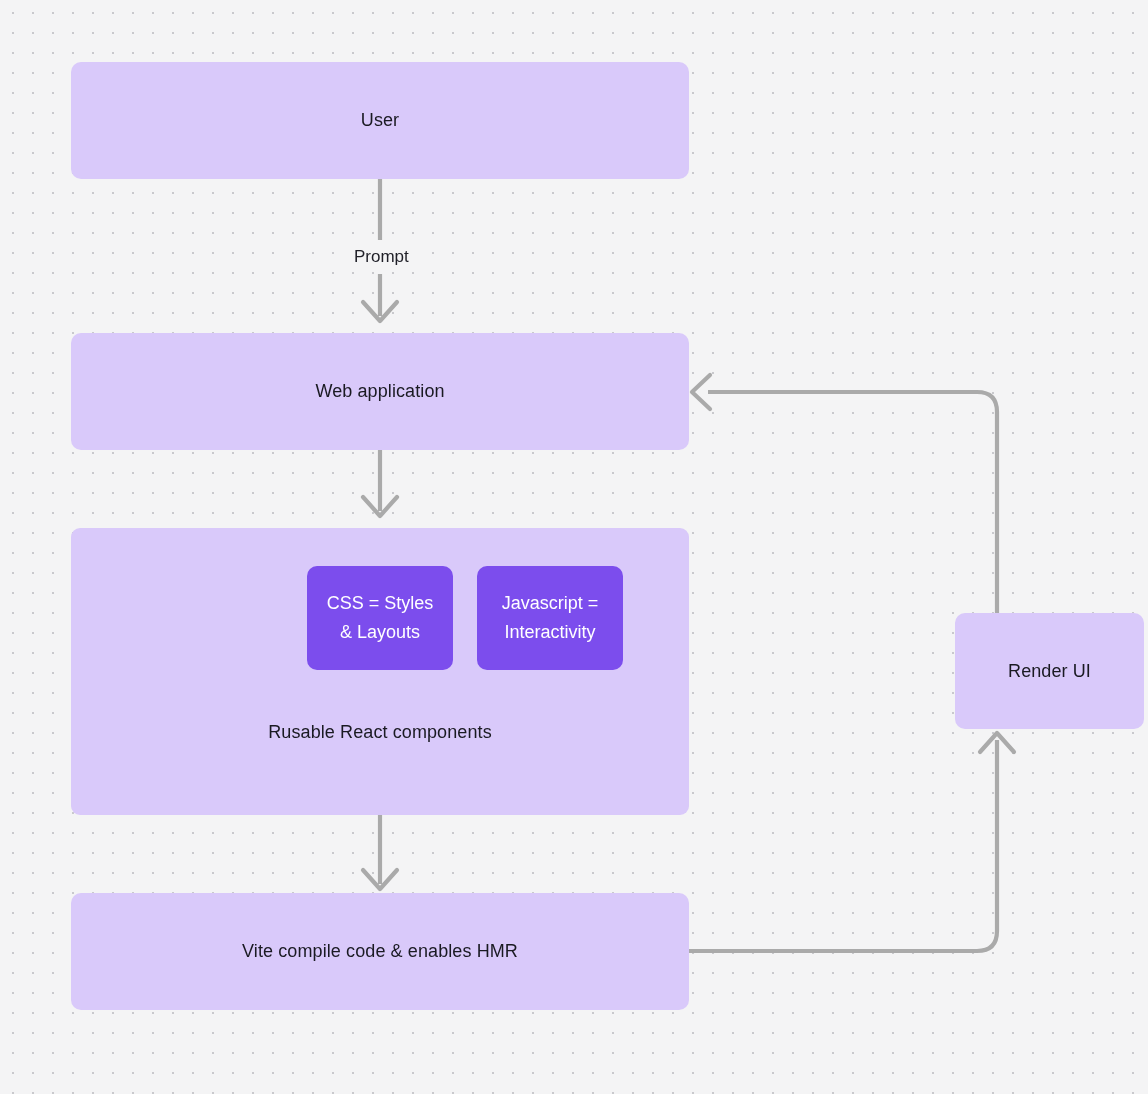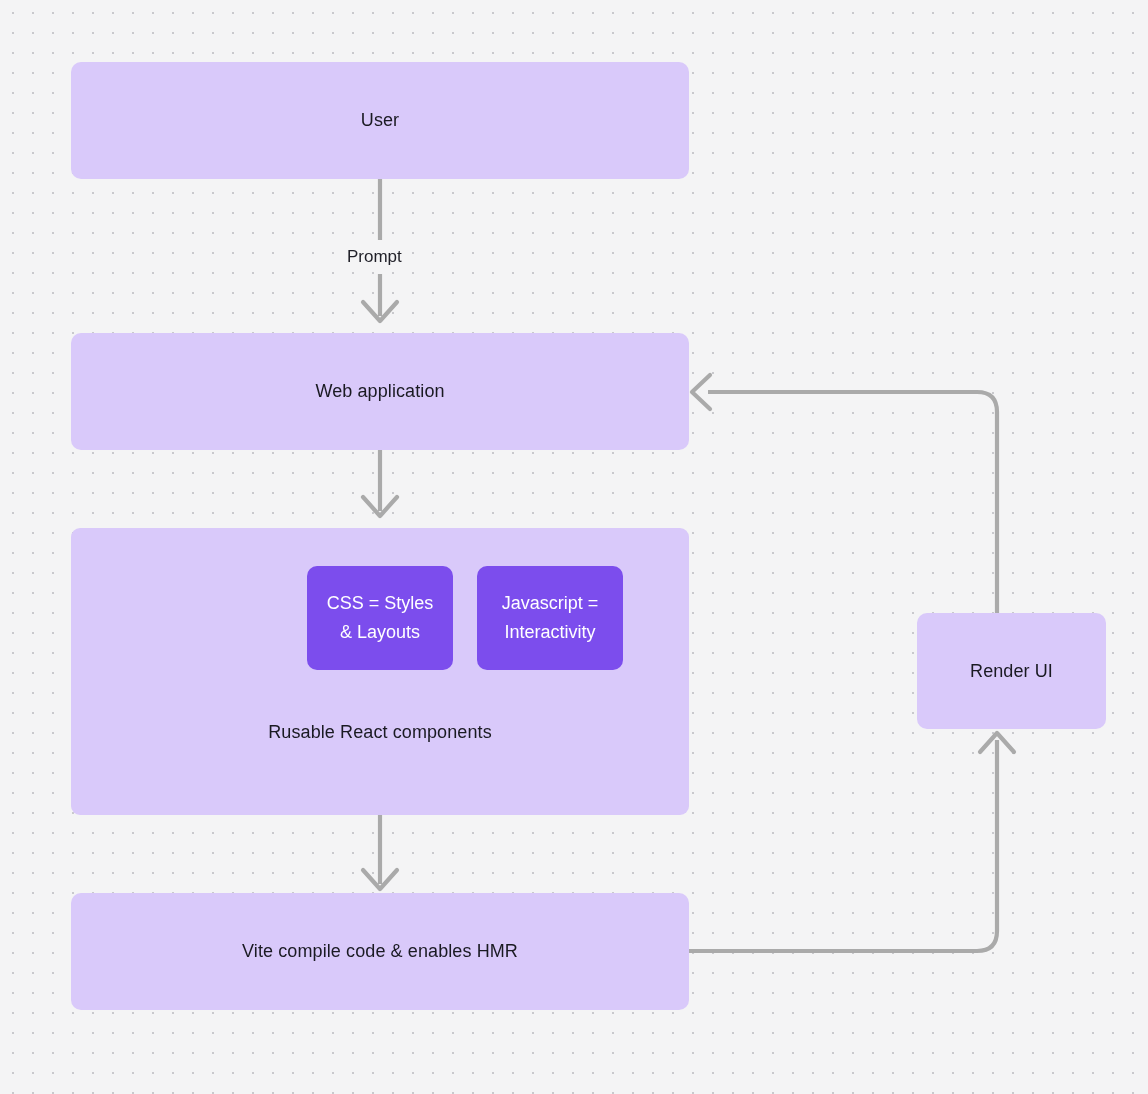--- a/index.html
+++ b/index.html
@@ -75,20 +75,21 @@
 
   
   .edge-label {
     position: absolute;
     font-size: 17px;
     color: #1f1f27;
     background: #f4f4f5;
     padding: 1px 5px;
     z-index: 5;
     white-space: nowrap;
+    margin-left: 7px;
   }
 
   
   #edges {
     position: absolute;
     left: 0;
     top: 0;
     width: 1148px;
     height: 1094px;
     z-index: 2;
@@ -158,17 +159,17 @@
 
   <div class="chip" style="left:307px; top:566px; width:146px; height:104px;">
     <span>CSS = Styles
 &amp; Layouts</span>
   </div>
 
   <div class="node" style="left:71px; top:893px; width:618px; height:117px;">
     <span>Vite compile code &amp; enables HMR</span>
   </div>
 
-  <div class="node" style="left:917px; top:613px; width:189px; height:116px;">
+  <div class="node" style="left:955px; top:613px; width:189px; height:116px;">
     <span>Render UI</span>
   </div>
 
 </div>
 
 </body></html>

